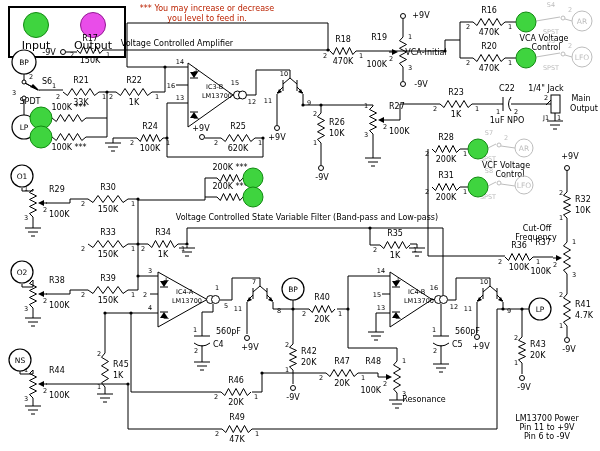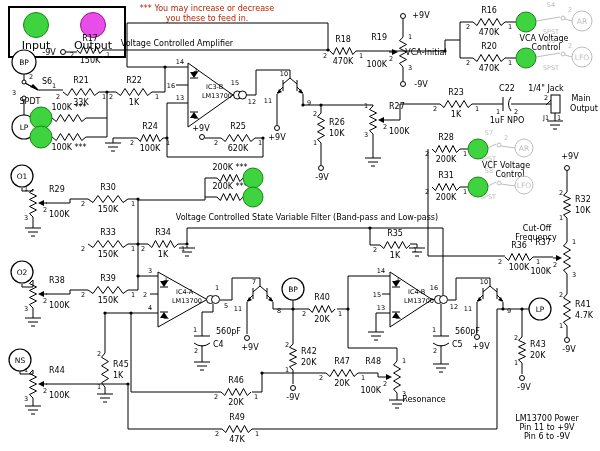--- a/index.html
+++ b/index.html
@@ -37,21 +37,21 @@
       <span class="leg-dot in"></span>
       <span class="leg-label">Input</span>
     </div>
     <div class="leg-item">
       <span class="leg-dot out"></span>
       <span class="leg-label">Output</span>
     </div>
   </div>
   <div class="note">
     <div>*** You may increase or decrease</div>
-    <div>you these to feed in.</div>
+    <div>you level to feed in.</div>
   </div>
   <svg id="schem" width="600" height="451" viewBox="0 0 600 451">
       <g>
         <path d="M24,74 V80" class="w"></path>
         <path d="M24,100 V115" class="w"></path>
         <path d="M25,83 L38,90" class="w"></path>
         <path d="M39,90 H63" class="w"></path>
         <path d="M99,92 H116" class="w"></path>
         <path d="M107,92 V137" class="w"></path>
         <path d="M86,118 H107" class="w"></path>

